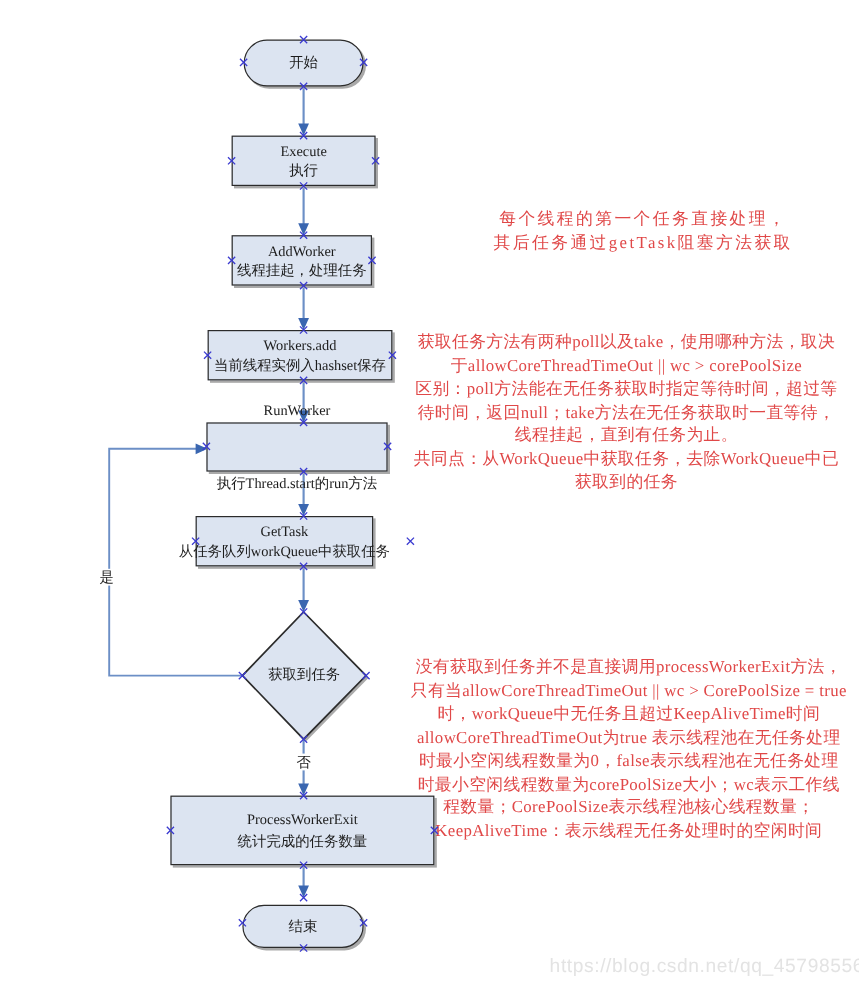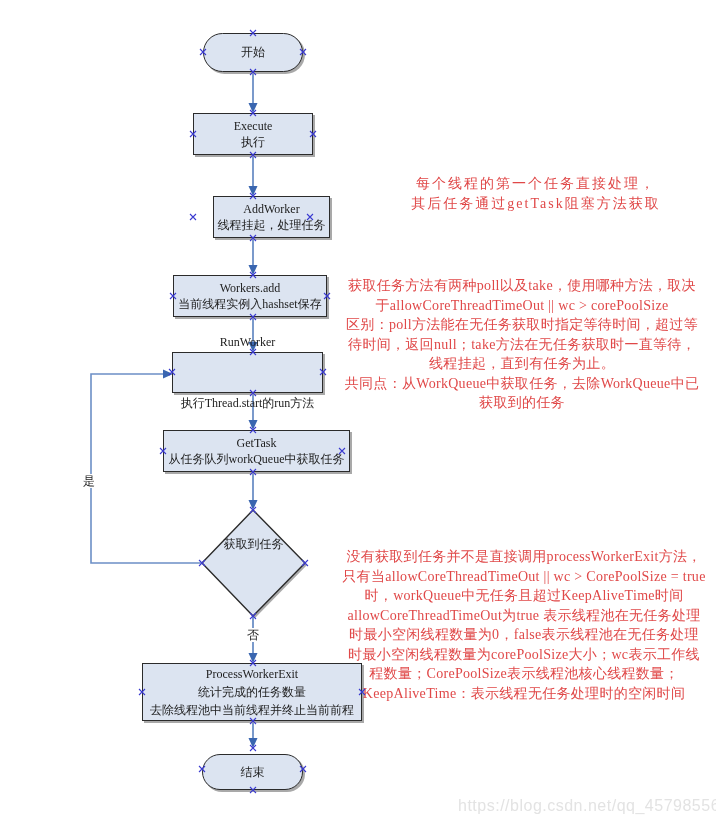--- a/index.html
+++ b/index.html
@@ -14,28 +14,28 @@
     background:var(--node-fill,#dce4f1);
     border:1px solid var(--node-border,#2b2b2b);
     box-shadow:2px 2px 0 var(--node-shadow,#a9a9a9);
     display:flex;flex-direction:column;align-items:center;justify-content:center;
     text-align:center;color:#1c1c1c;font-size:12px;line-height:16.5px;
     white-space:nowrap;z-index:2;
   }
   .stadium{border-radius:21px;}
   .n-start{left:203px;top:33px;width:100px;height:39px;}
   .n-execute{left:193px;top:113px;width:120px;height:42px;}
-  .n-addworker{left:193px;top:196px;width:117px;height:42px;margin-left:20px;}
+  .n-addworker{left:193px;top:196px;width:117px;height:42px;}
   .n-workersadd{left:173px;top:275px;width:154px;height:42px;}
   .n-runworker{left:172px;top:352px;width:151px;height:41px;gap:44px;}
-  .n-gettask{left:163px;top:430px;width:187px;height:42px;}
+  .n-gettask{left:163px;top:430px;width:148px;height:42px;}
   .n-processexit{left:142px;top:663px;width:220px;height:58px;line-height:18px;align-items:center;}
   .n-end{left:202px;top:754px;width:101px;height:36px;}
   .decision-label{
-    position:absolute;left:203px;top:531px;width:101px;height:26px;z-index:2;
+    position:absolute;left:203px;top:549px;width:101px;height:26px;z-index:2;
     display:flex;align-items:center;justify-content:center;
     font-size:12px;color:#1c1c1c;
   }
   .edge-label{
     position:absolute;z-index:3;background:#ffffff;color:#1c1c1c;
     font-size:12px;line-height:14px;padding:0 1px;
   }
   .lbl-yes{left:82px;top:474px;}
   .lbl-no{left:246px;top:628px;}
   
@@ -111,21 +111,20 @@
   <div class="node n-gettask">
     <span>GetTask</span>
     <span>从任务队列workQueue中获取任务</span>
   </div>
 
   <div class="decision-label">获取到任务</div>
 
   <div class="node n-processexit">
     <span>ProcessWorkerExit</span>
     <span>统计完成的任务数量</span>
-    <span>去除线程池中当前线程并终止当前前程</span>
   </div>
 
   <div class="node stadium n-end">
     <span>结束</span>
   </div>
 
   <div class="edge-label lbl-yes">是</div>
   <div class="edge-label lbl-no">否</div>
 
   <div class="note note1">

